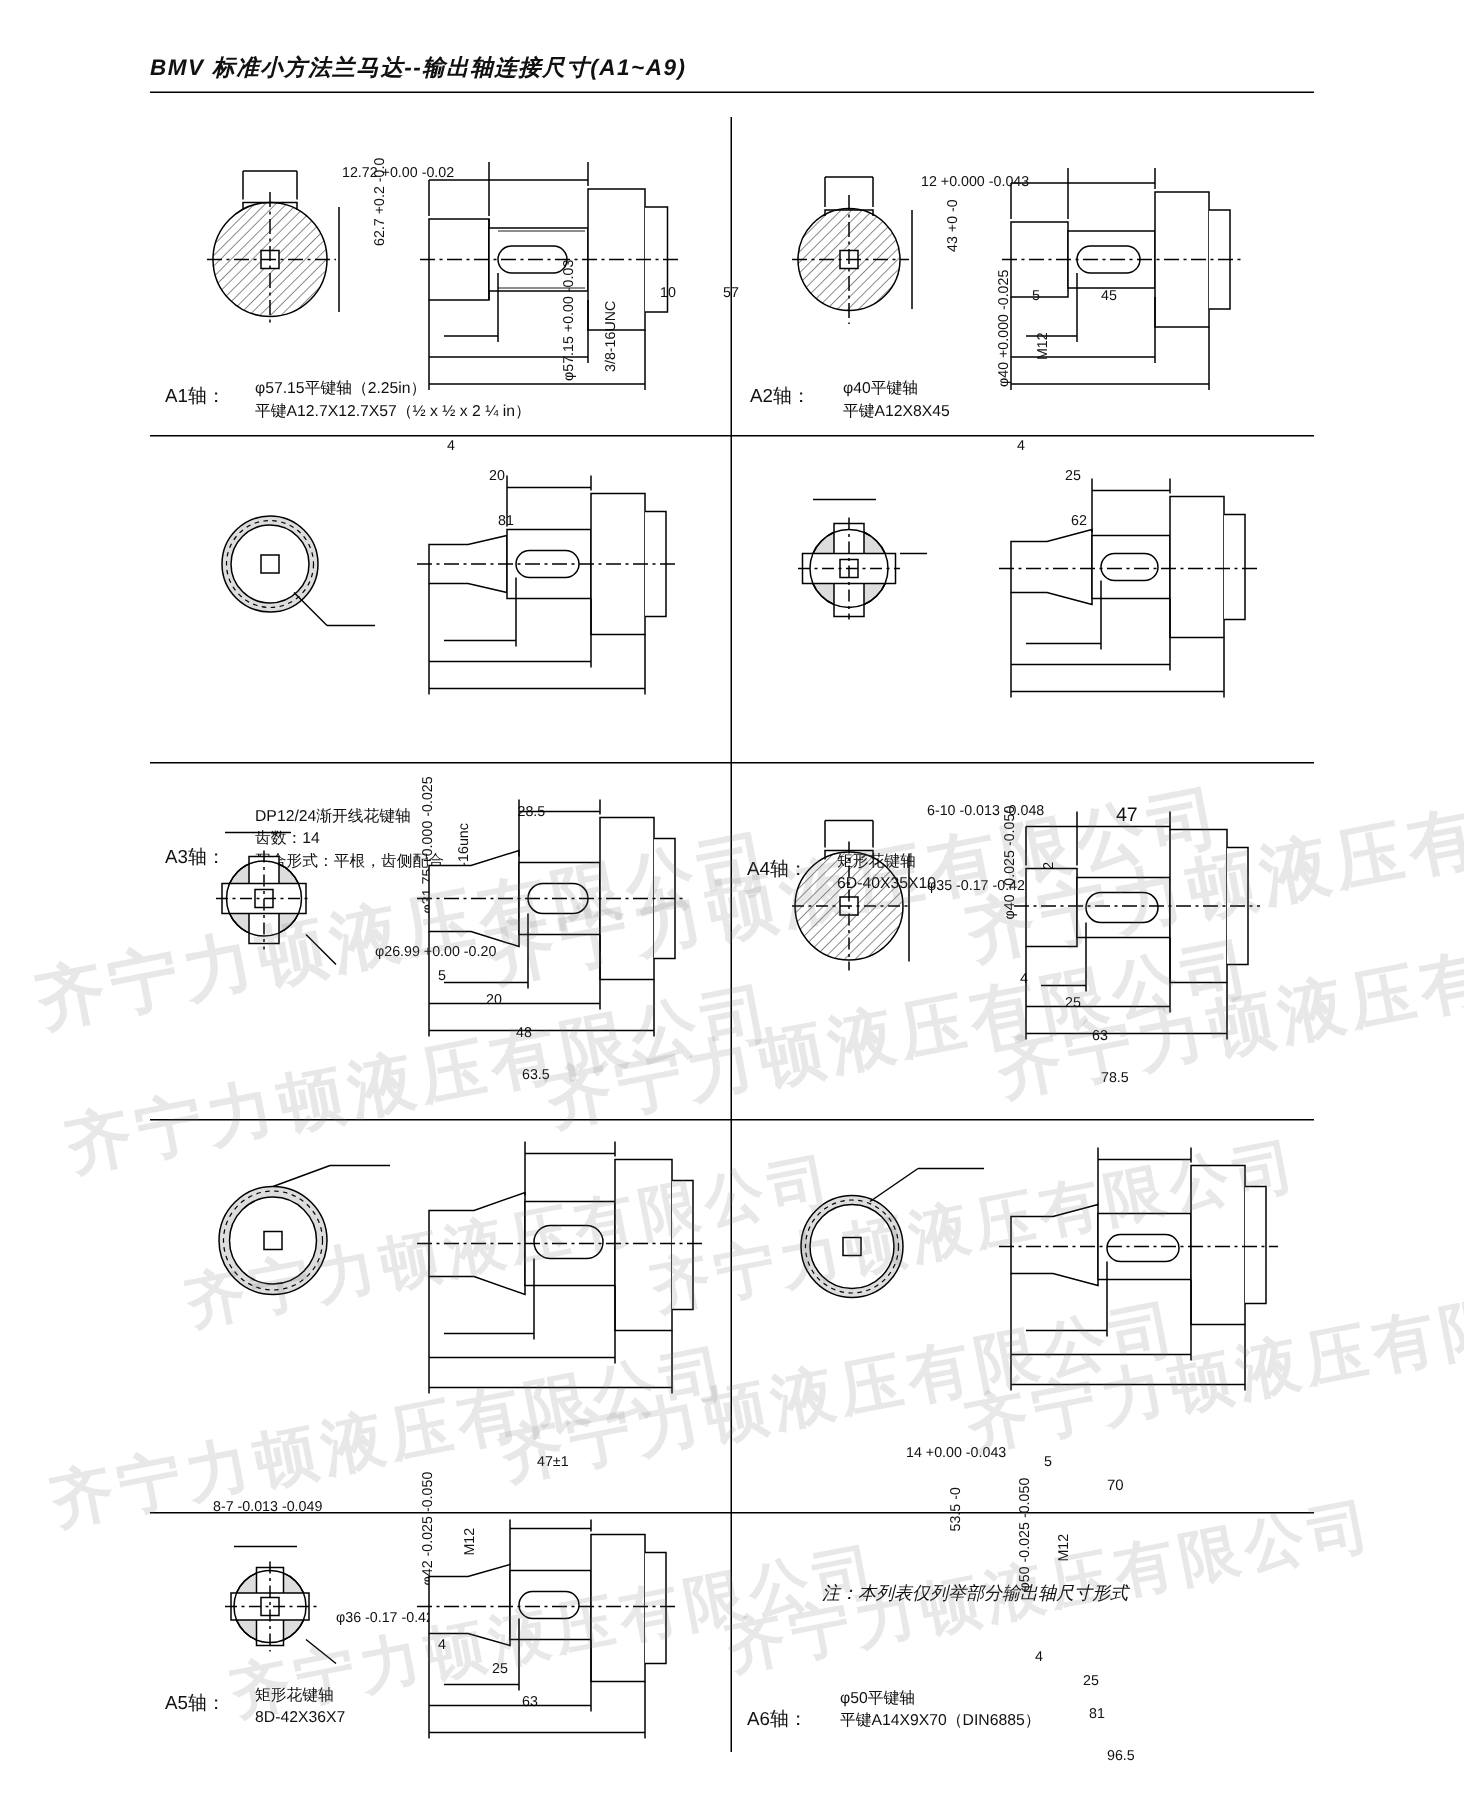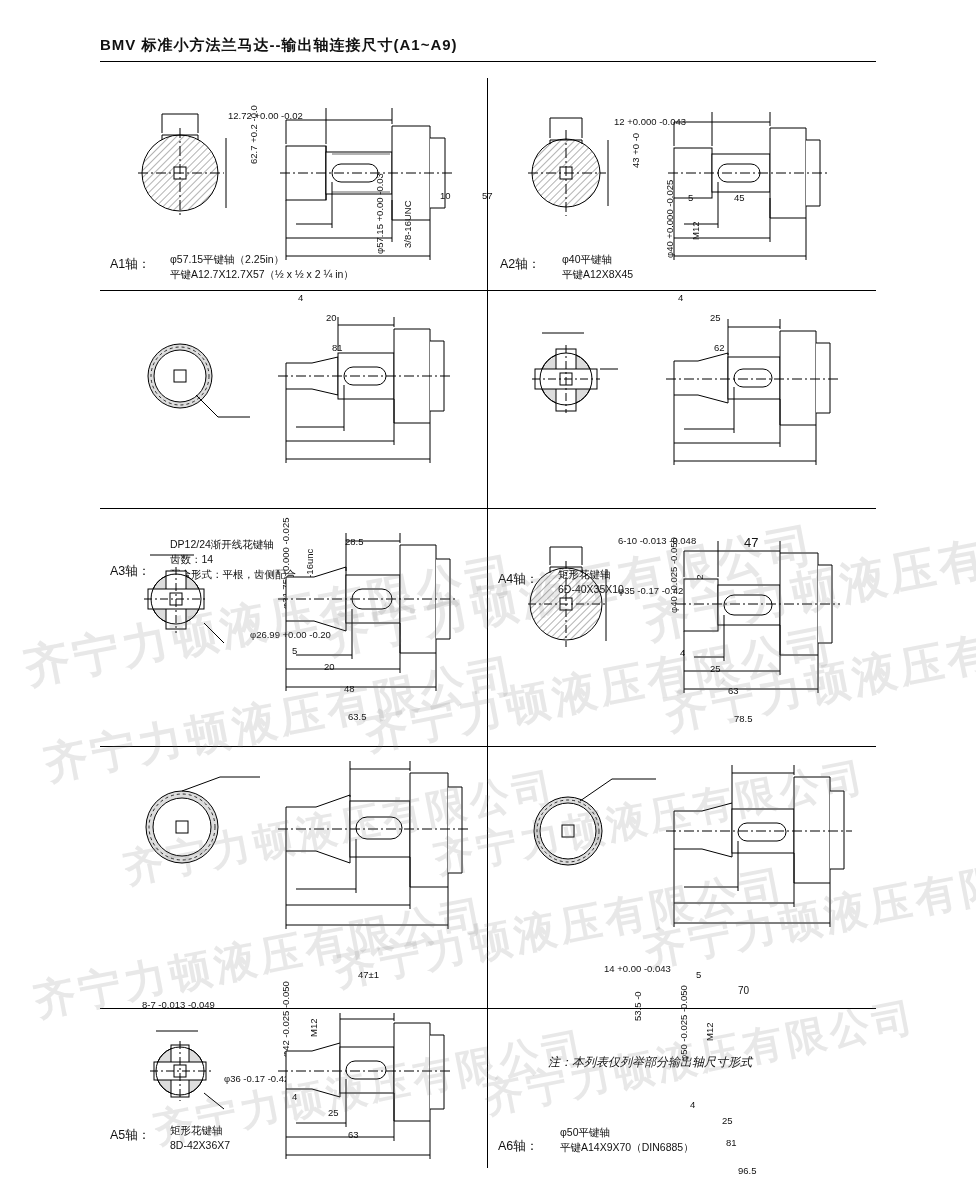--- a/index.html
+++ b/index.html
@@ -1,20 +1,20 @@
 <!DOCTYPE html>
 <html><head>
 <meta charset="utf-8">
 <style>
   html,body{margin:0;padding:0;background:#fff;}
   body{width:976px;height:1200px;font-family:"Liberation Sans",sans-serif;color:#111;position:relative;overflow:hidden;}
   .page{position:relative;width:976px;height:1200px;}
 
   
-  .title-wrap{position:absolute;left:100px;top:36px;width:776px;}
+  .title-wrap{position:absolute;left:100px;top:36px;width:776px;font-style:italic;}
   .title{font-size:15px;font-weight:bold;letter-spacing:1px;padding-bottom:6px;}
   .title-rule{border-bottom:1.5px solid #000;width:776px;}
 
   
   .frame{position:absolute;left:100px;top:78px;width:776px;height:1090px;}
   .vline{position:absolute;left:387px;top:0;width:1px;height:1090px;background:#000;}
   .hline{position:absolute;left:0;width:776px;height:1px;background:#000;}
   .hline.r1{top:212px;}
   .hline.r2{top:430px;}
   .hline.r3{top:668px;}

